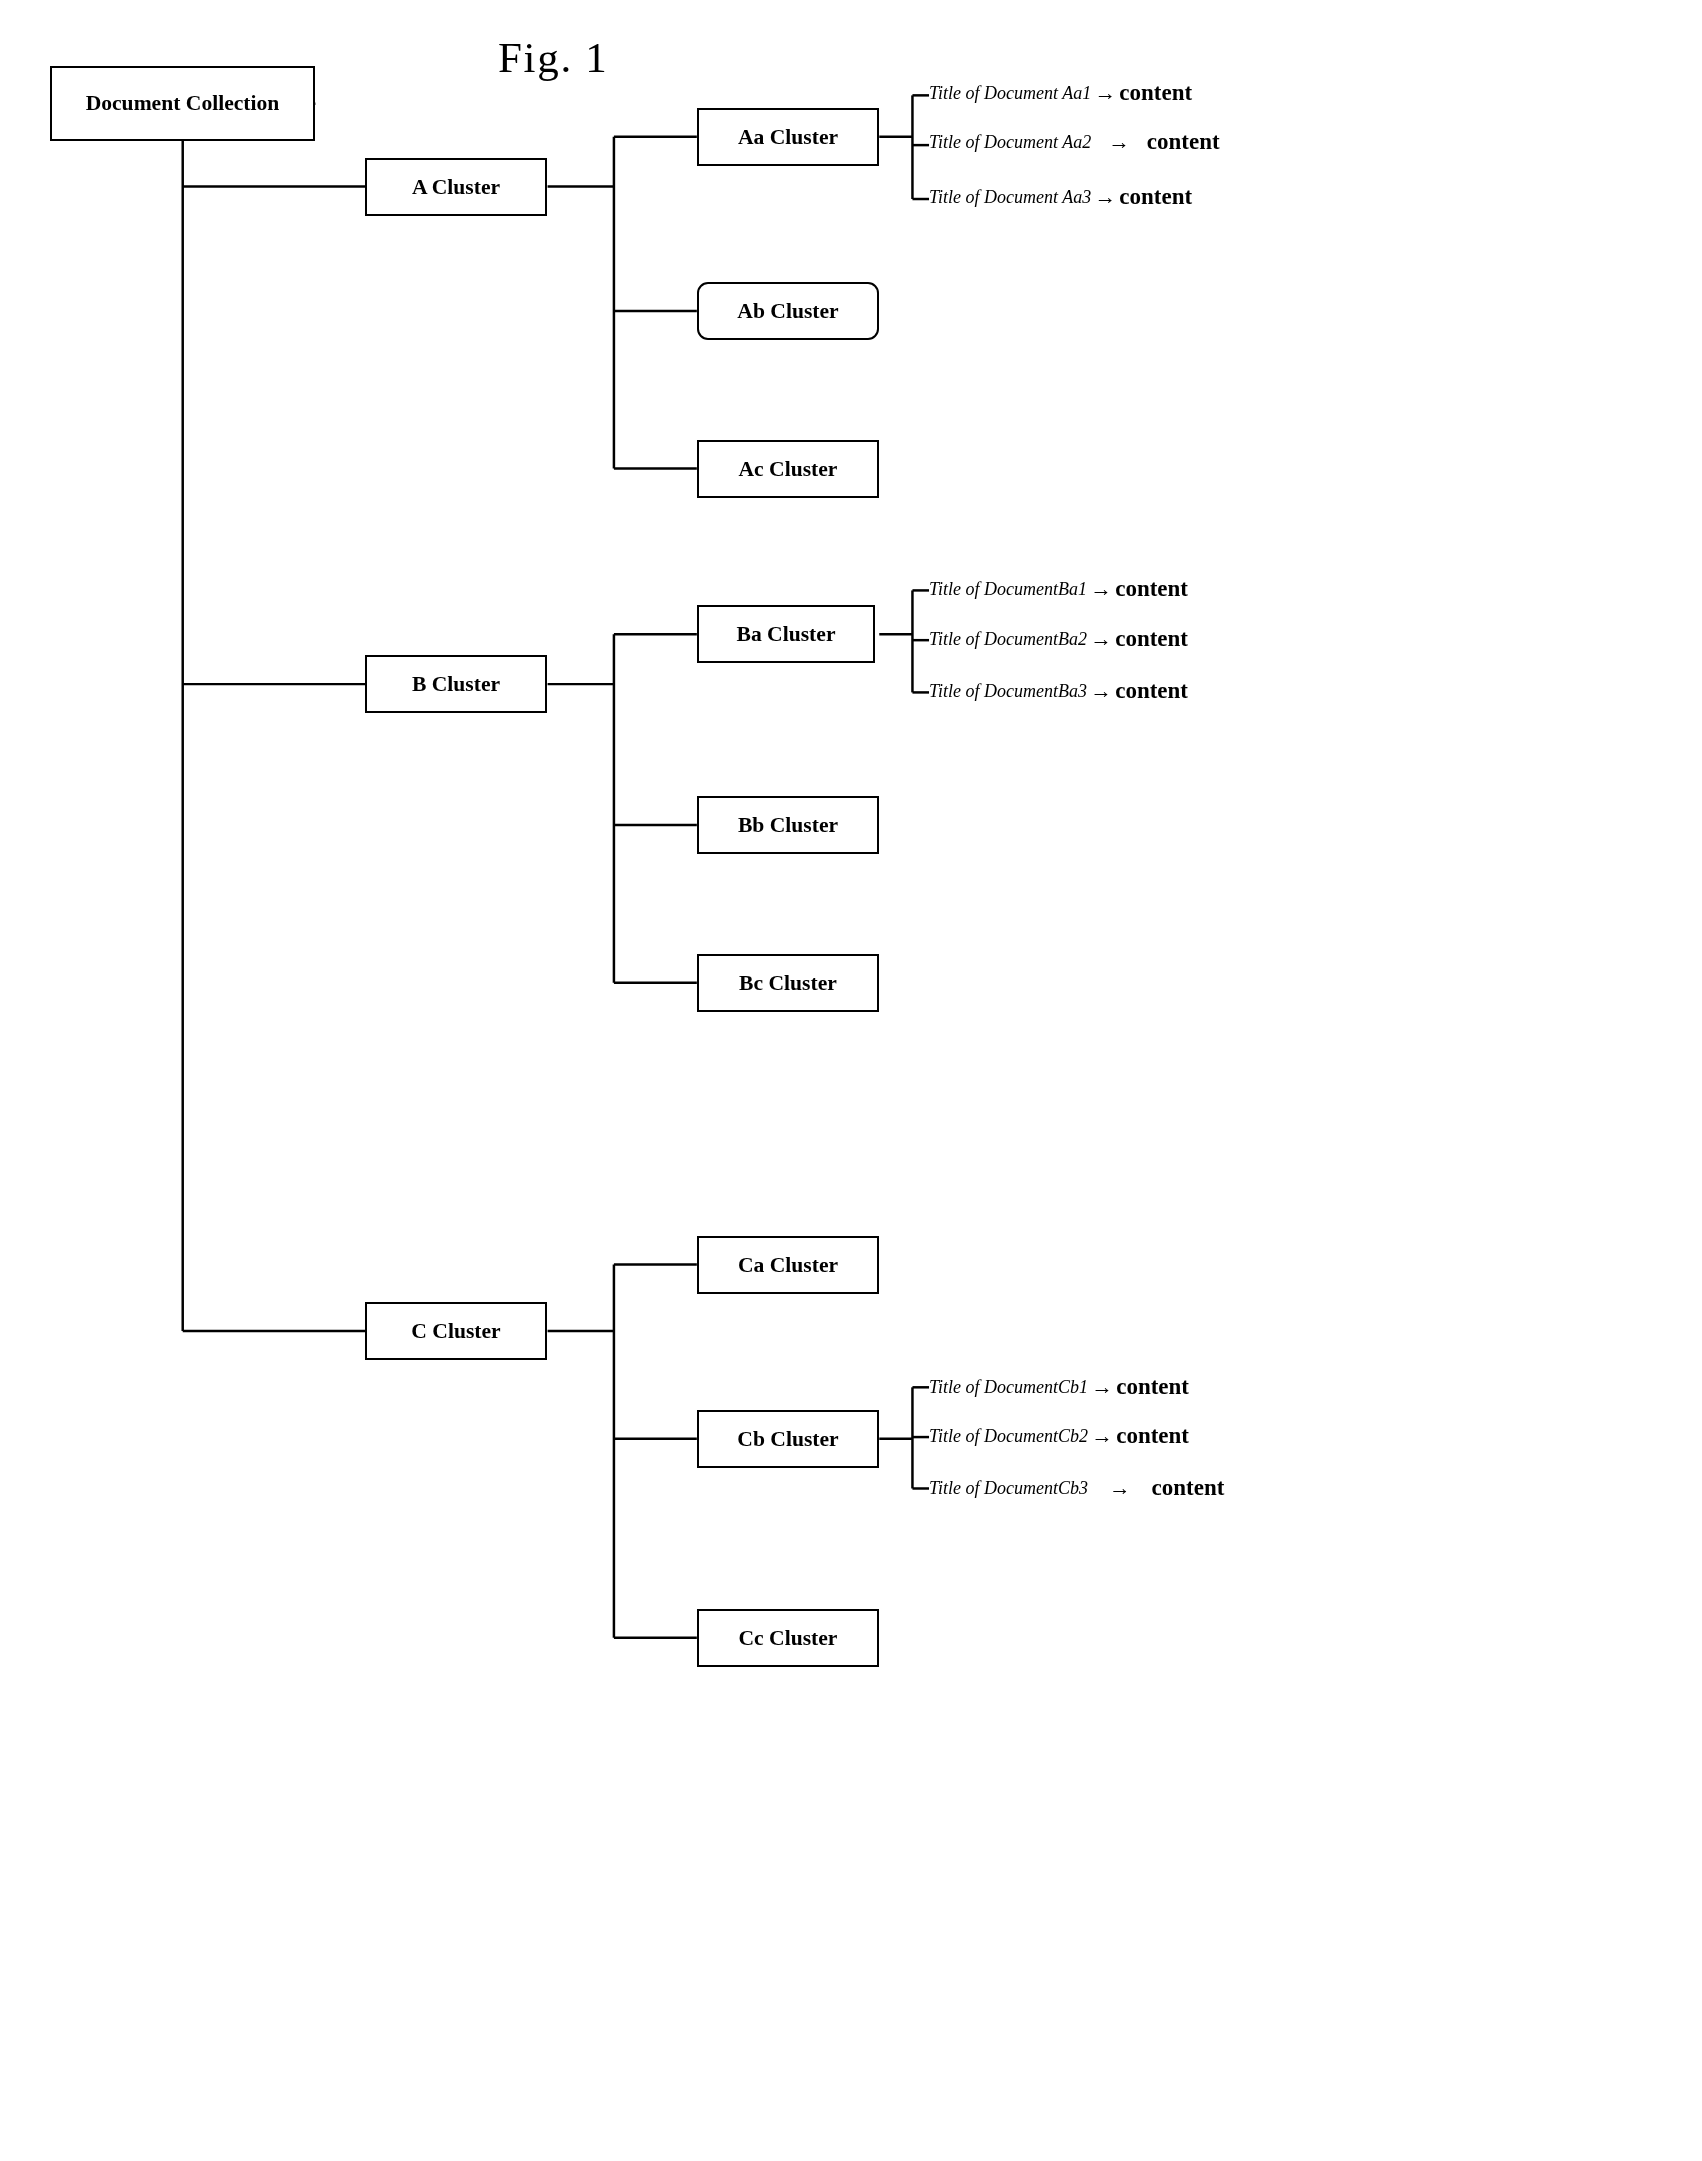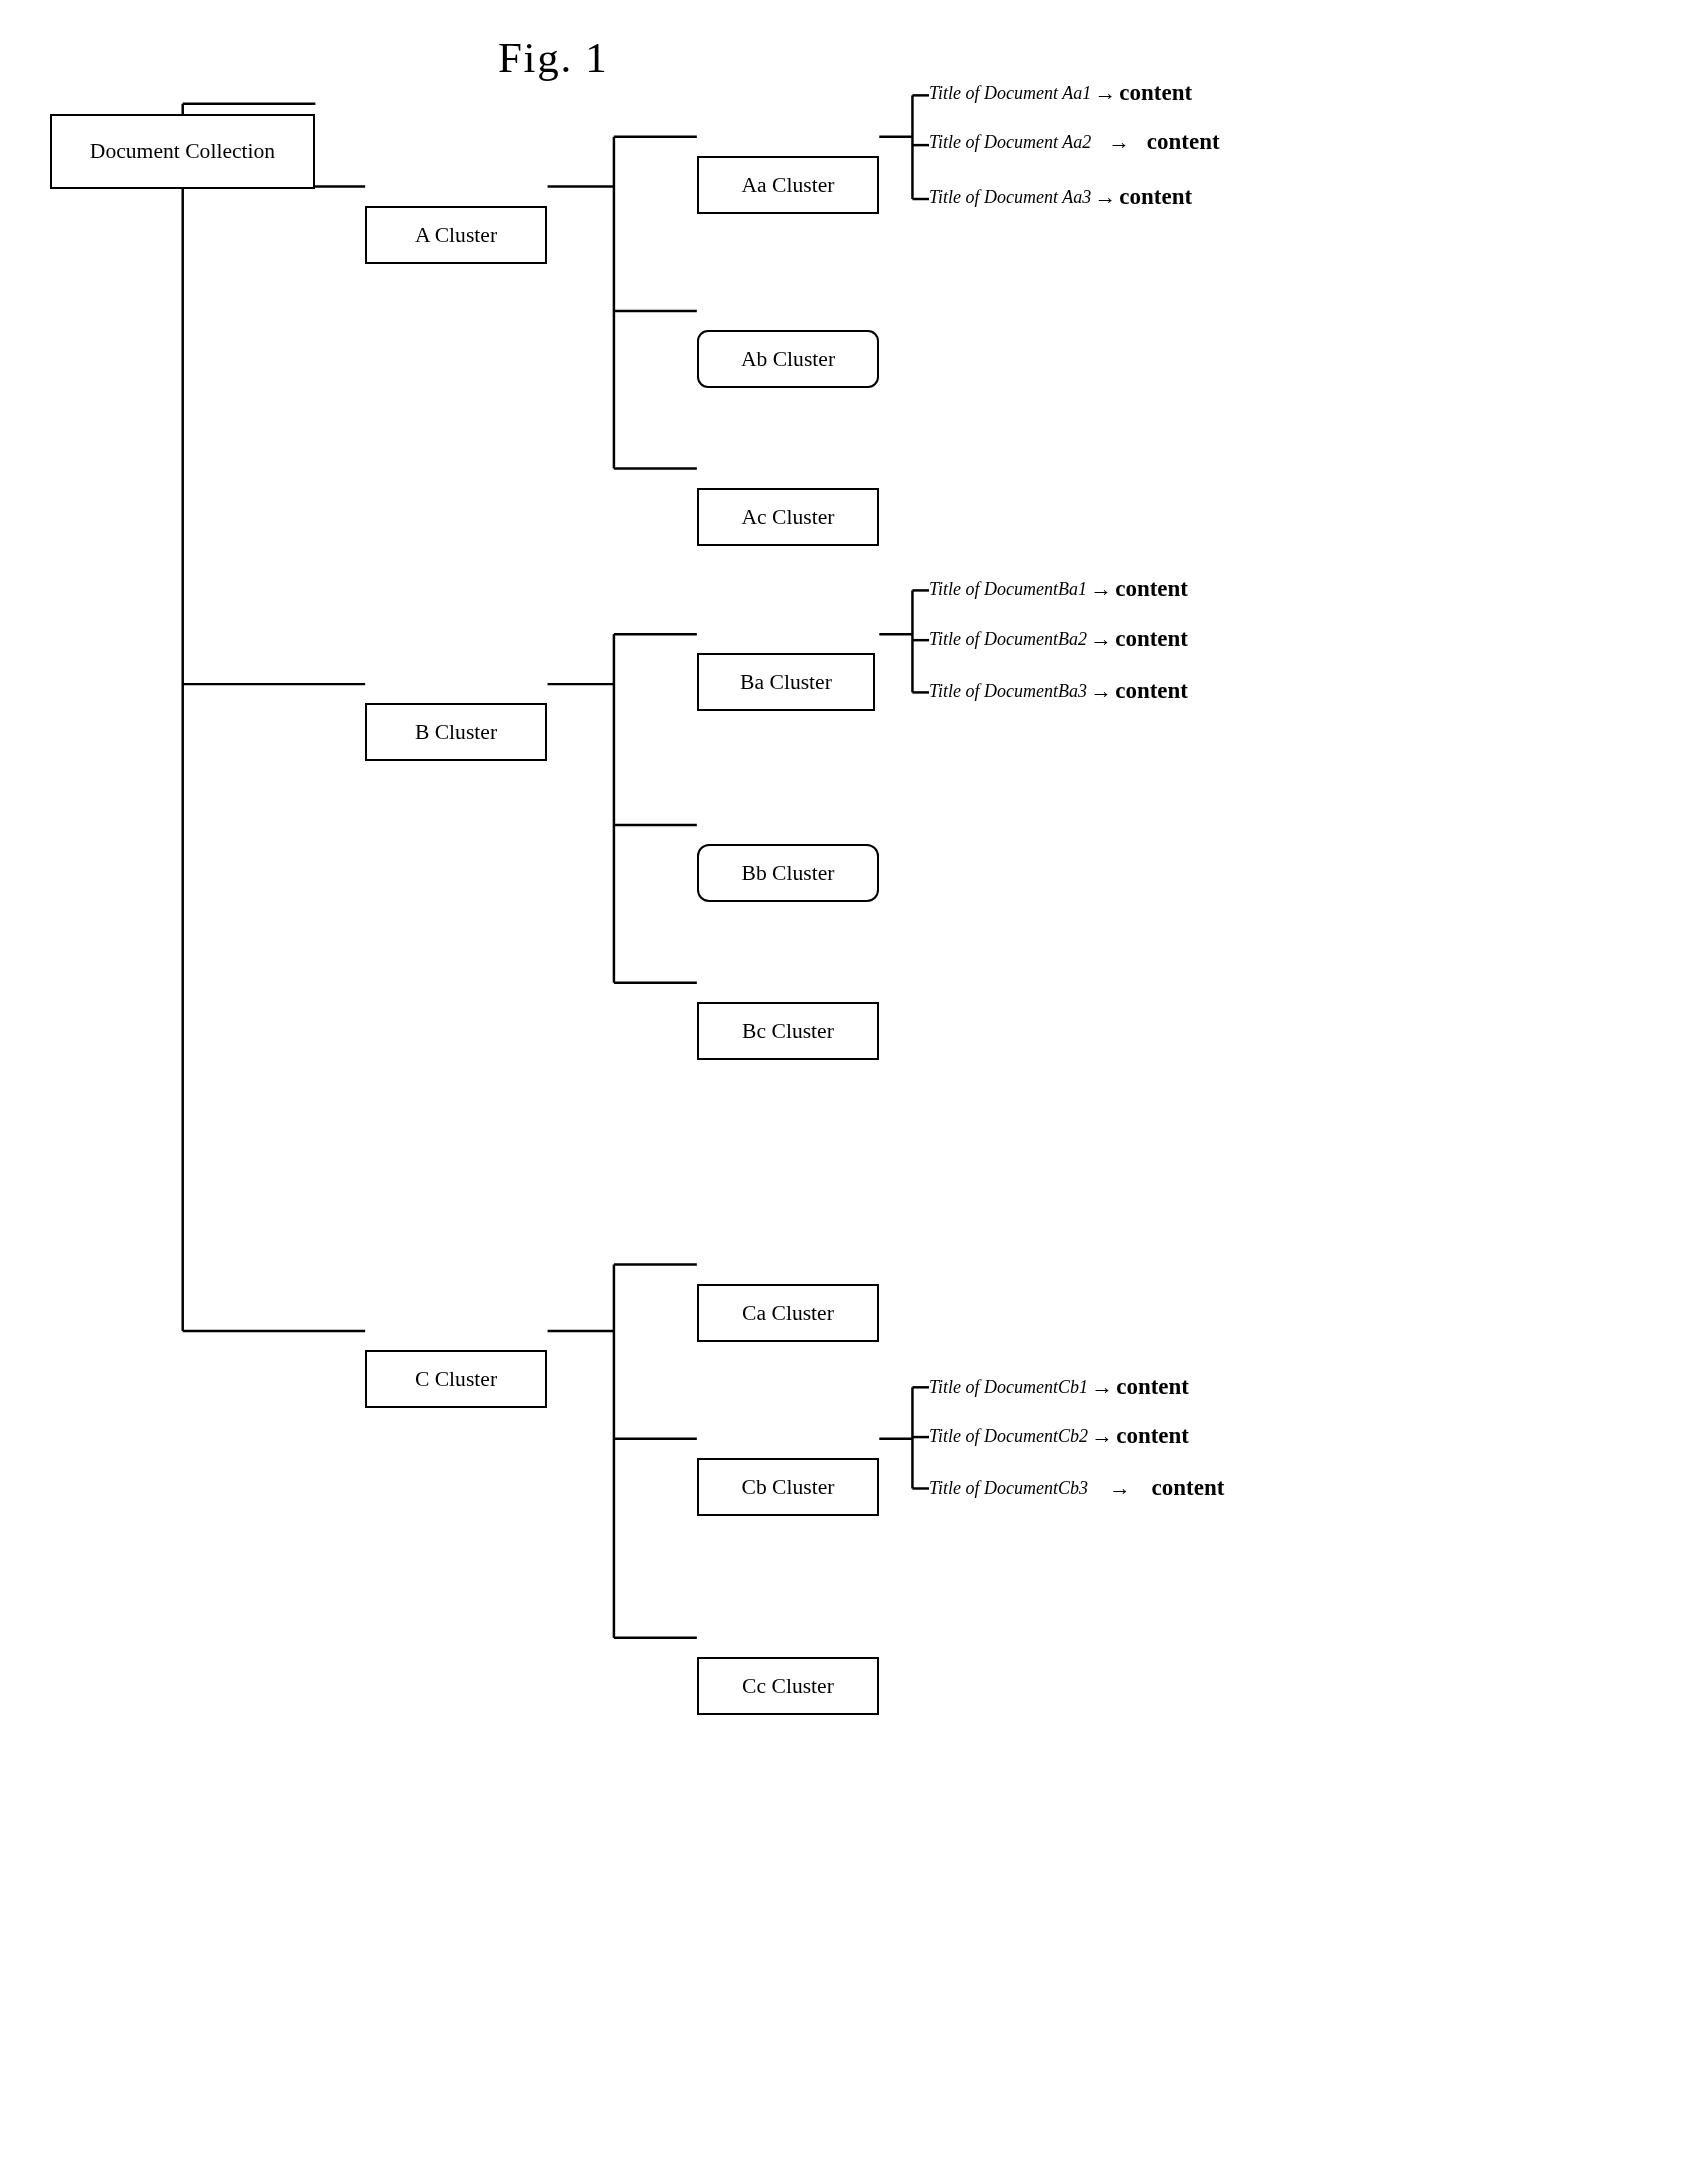--- a/index.html
+++ b/index.html
@@ -22,22 +22,21 @@
     }
 
     .node-box {
       position: absolute;
       border: 2.5px solid #000;
       background: #fff;
       display: flex;
       align-items: center;
       justify-content: center;
       font-size: 23px;
-      font-weight: normal;
-      margin-top: 48px;
+      font-weight: bold;
     }
 
     .node-label {
       font-size: 21.6px;
     }
 
     
     .lines-svg {
       position: absolute;
       top: 0;
@@ -163,21 +162,21 @@
 </div>
 
 <div class="node-box" style="left:697px; top:440px; width:182px; height:58px;">
   <span class="node-label">Ac Cluster</span>
 </div>
 
 <div class="node-box" style="left:697px; top:605px; width:178px; height:58px;">
   <span class="node-label">Ba Cluster</span>
 </div>
 
-<div class="node-box" style="left:697px; top:796px; width:182px; height:58px;border-radius:12px;">
+<div class="node-box" style="left:697px; top:796px; width:182px; height:58px;">
   <span class="node-label">Bb Cluster</span>
 </div>
 
 <div class="node-box" style="left:697px; top:954px; width:182px; height:58px;">
   <span class="node-label">Bc Cluster</span>
 </div>
 
 <div class="node-box" style="left:697px; top:1236px; width:182px; height:58px;">
   <span class="node-label">Ca Cluster</span>
 </div>

